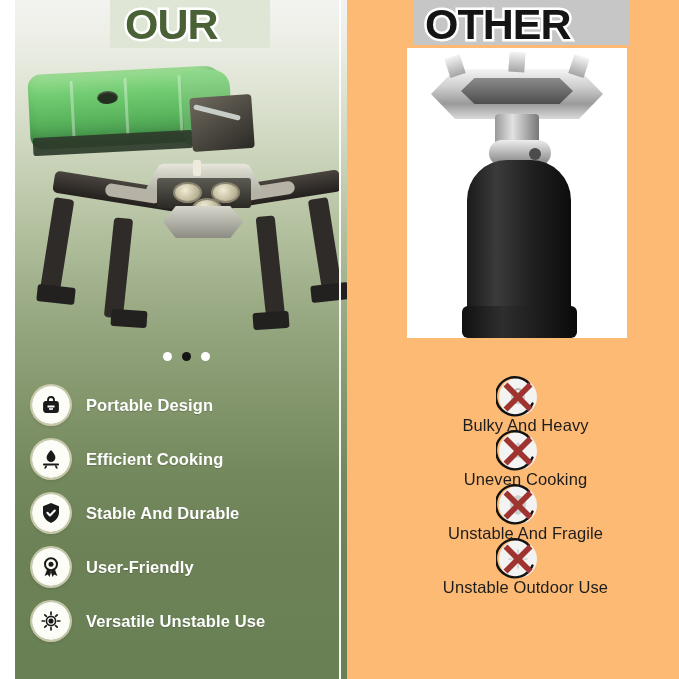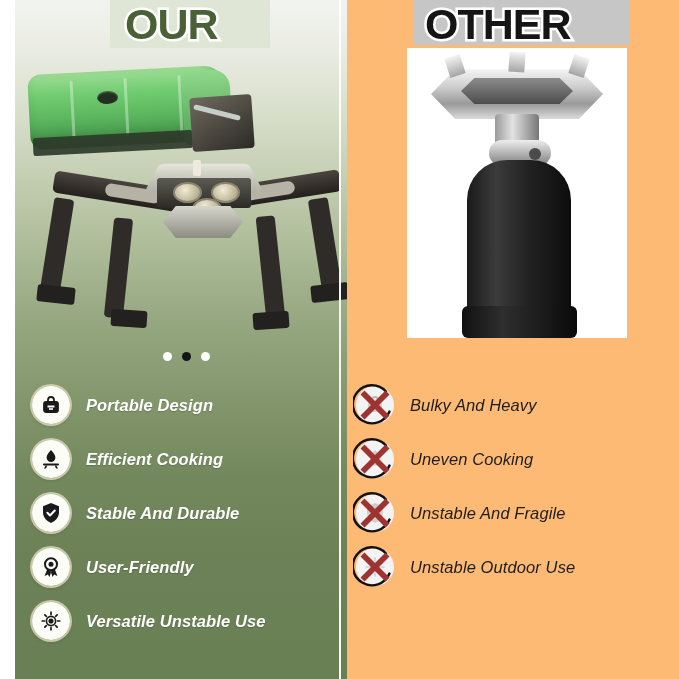--- a/index.html
+++ b/index.html
@@ -157,34 +157,34 @@
   .dots{position:absolute;top:352px;display:flex;gap:10px;z-index:4;}
   .dots-left{left:148px;}
   .dot{width:9px;height:9px;border-radius:50%;}
   .dot-light{background:#ffffff;}
   .dot-dark{background:#141414;}
 
   
   .list{position:absolute;left:0;top:378px;width:100%;z-index:4;}
   .row{display:flex;align-items:center;height:54px;margin-bottom:0;}
   .row-left{padding-left:17px;}
-  .row-right{padding-left:356px;}
+  .row-right{padding-left:356px;flex-direction:column;}
   .ico{
     position:relative;width:38px;height:38px;border-radius:50%;flex:0 0 38px;
     display:flex;align-items:center;justify-content:center;
   }
   .ico-good{
     background:radial-gradient(circle at 50% 45%,#fdfdf8 62%,#f0eddd 100%);
     box-shadow:0 0 0 2px rgba(216,214,186,.85),0 2px 4px rgba(0,0,0,.18);
   }
   .ico-bad{background:#f3f3f3;}
   .glyph{width:24px;height:24px;display:block;}
   .badarc{position:absolute;left:-3px;top:-3px;width:44px;height:44px;}
   .badx{position:absolute;left:2px;top:2px;width:34px;height:34px;}
-  .lbl{margin-left:16px;font-size:16.5px;letter-spacing:.1px;white-space:nowrap;font-style:italic;}
+  .lbl{margin-left:16px;font-size:16.5px;letter-spacing:.1px;white-space:nowrap;}
   .lbl-left{color:#ffffff;font-weight:600;text-shadow:0 1px 1px rgba(0,0,0,.18);}
   .lbl-right{color:#1d1d1d;font-weight:400;}
 </style>
 </head>
 <body>
 
 <div class="board">
 
   <div class="col col-left">
 

